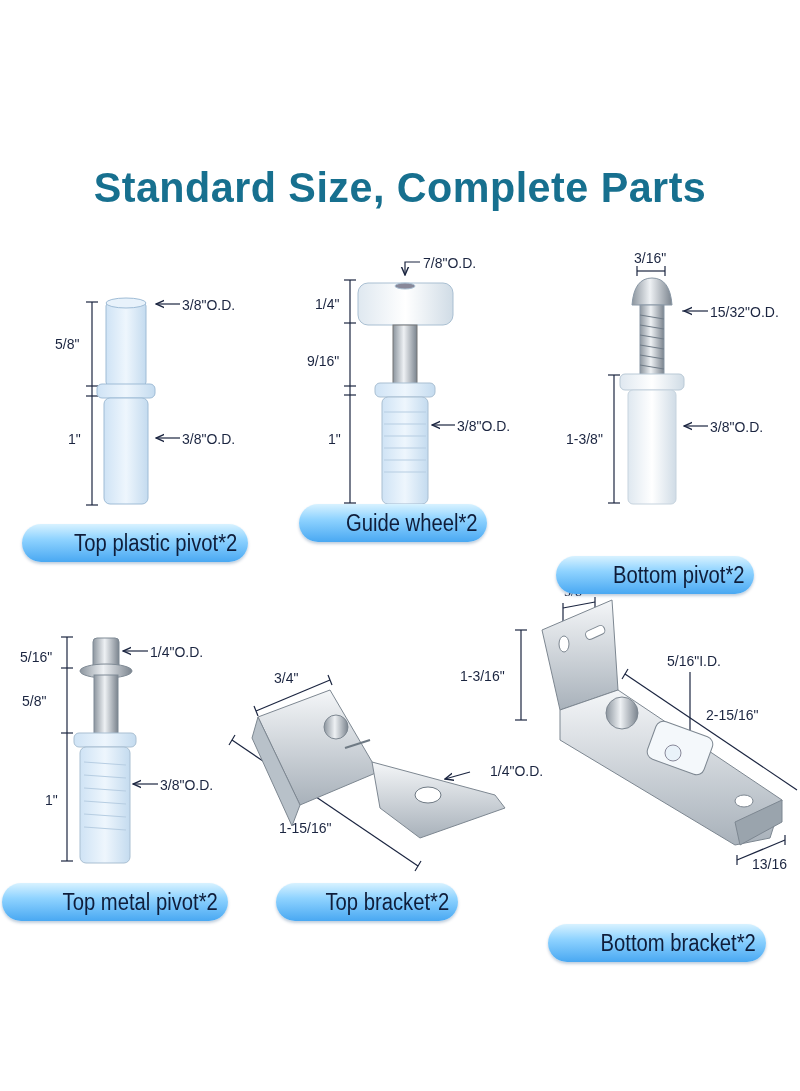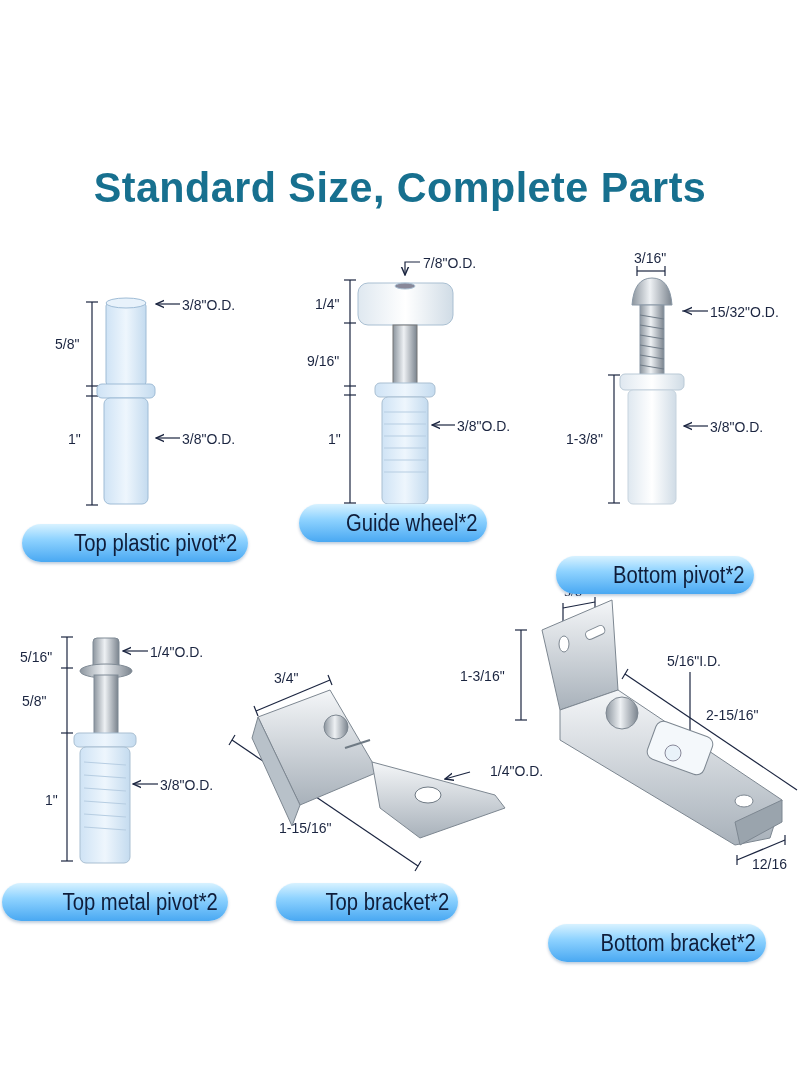--- a/index.html
+++ b/index.html
@@ -198,21 +198,21 @@
 <div class="lbl" style="left:160px;top:777px;">3/8"O.D.</div>
 
 <div class="lbl" style="left:274px;top:670px;">3/4"</div>
 <div class="lbl" style="left:279px;top:820px;">1-15/16"</div>
 <div class="lbl" style="left:490px;top:763px;">1/4"O.D.</div>
 
 <div class="lbl" style="left:564px;top:584px;font-family:Liberation Serif, serif;">5/8</div>
 <div class="lbl" style="left:460px;top:668px;">1-3/16"</div>
 <div class="lbl" style="left:667px;top:653px;">5/16"I.D.</div>
 <div class="lbl" style="left:706px;top:707px;">2-15/16"</div>
-<div class="lbl" style="left:752px;top:856px;">12/16</div>
+<div class="lbl" style="left:752px;top:856px;">13/16</div>
 
 <div class="pill" style="left:22px;top:524px;width:226px;">
     <span>Top plastic pivot*2</span>
   </div>
 <div class="pill" style="left:299px;top:504px;width:188px;">
     <span>Guide wheel*2</span>
   </div>
 <div class="pill" style="left:556px;top:524px;width:198px;margin-top:32px;">
     <span>Bottom pivot*2</span>
   </div>

